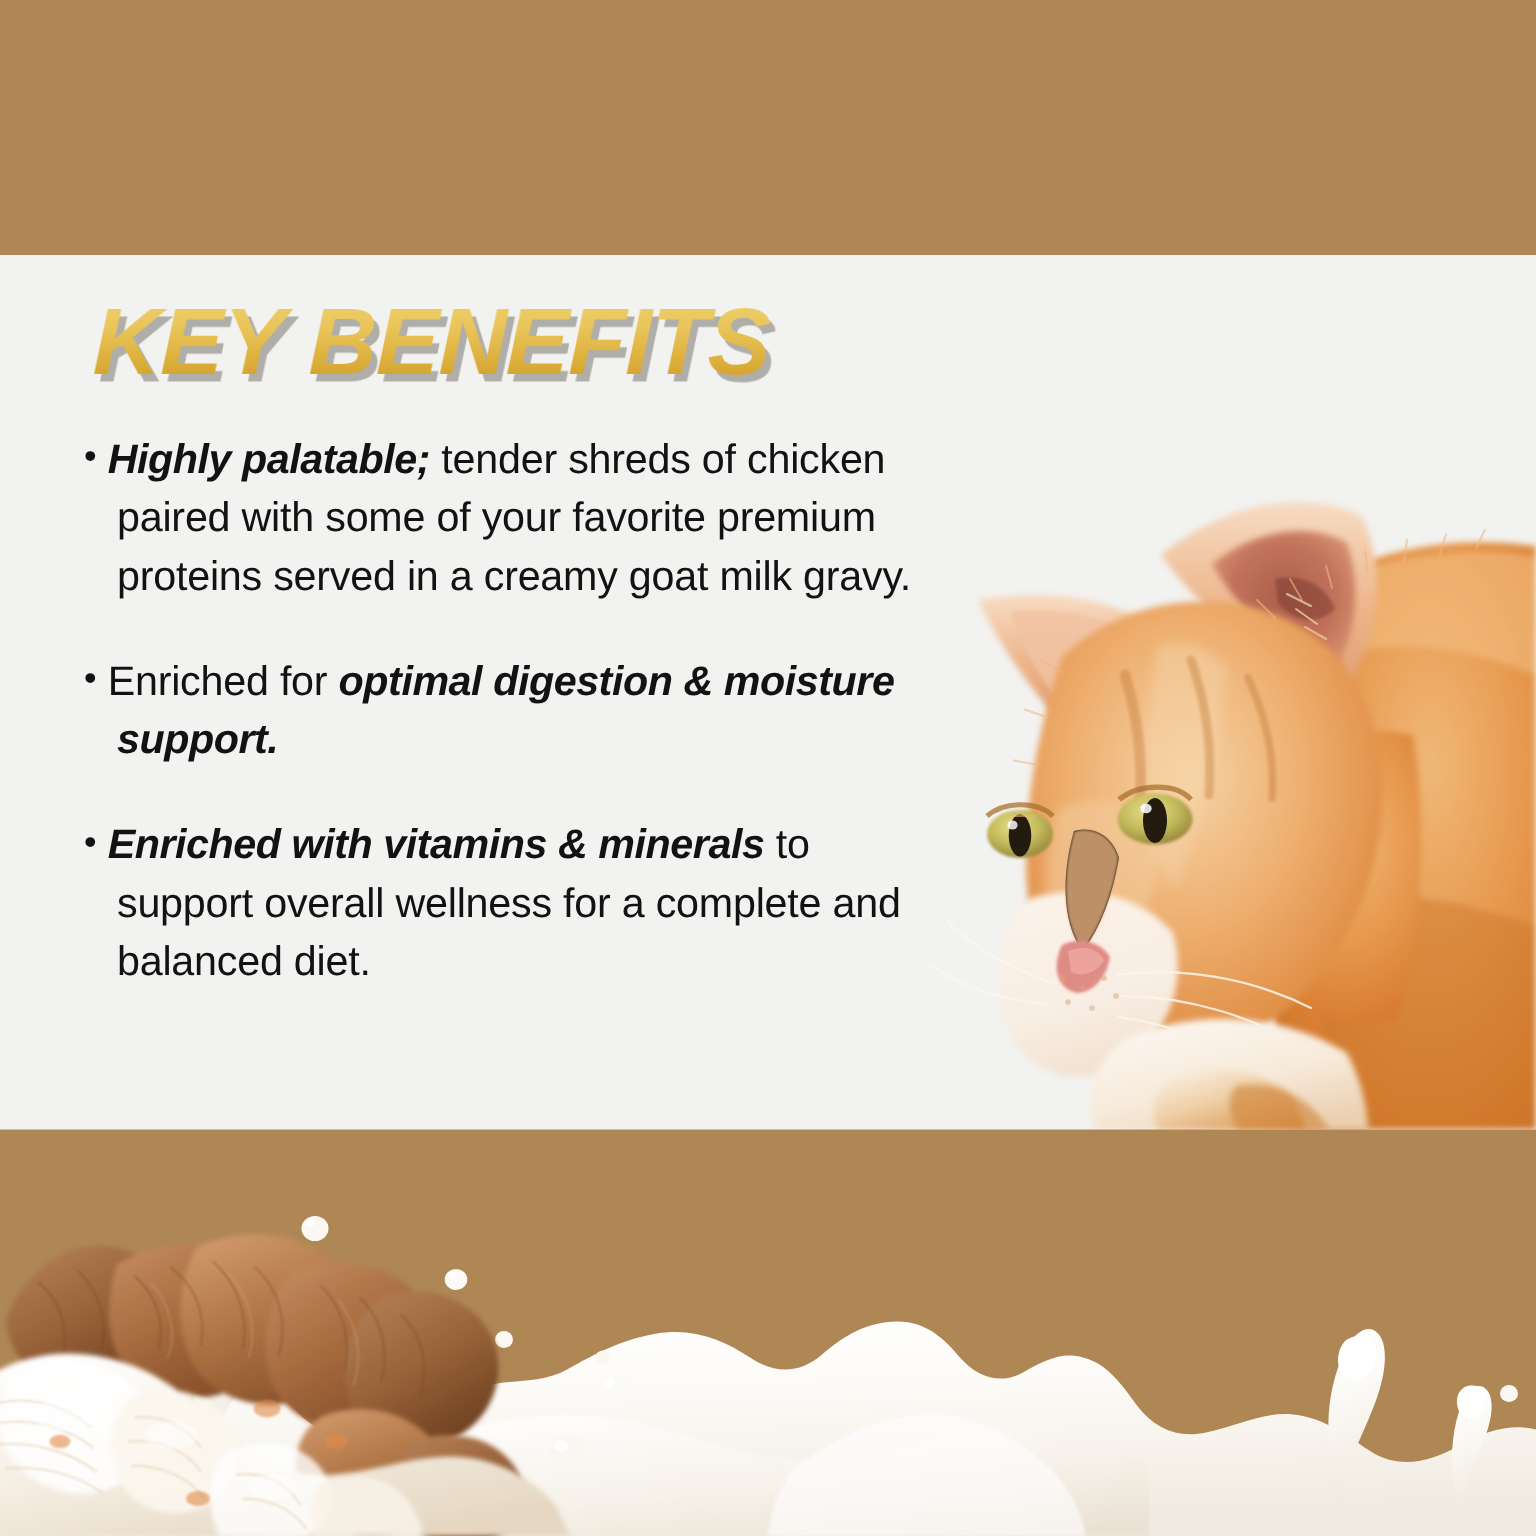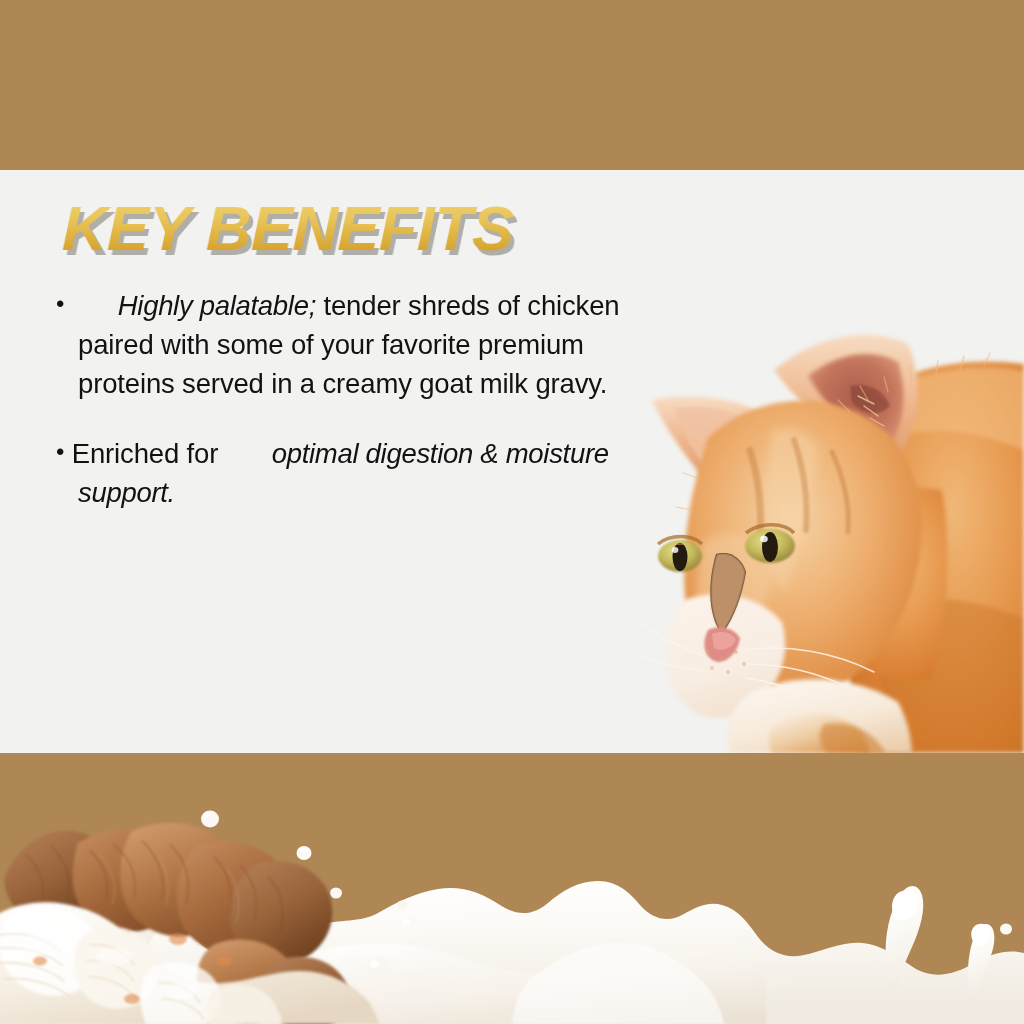--- a/index.html
+++ b/index.html
@@ -54,21 +54,21 @@
     position:relative;
     font-size:27.5px;
     line-height:39px;
     letter-spacing:-0.15px;
     margin-bottom:31px;
     padding-left:22px;
     text-indent:-22px;
   }
   .bullet:last-child { margin-bottom:0; }
   .dot { font-size:24px; line-height:0; vertical-align:0.12em; }
-  .b { font-weight:normal; font-style:italic; letter-spacing:-0.3px;margin-left:46px; }
+  .b { font-weight:bold; font-style:italic; letter-spacing:-0.3px; }
   .r { font-weight:400; }
 
   
   .cat { position:absolute; left:612px; top:300px; width:412px; height:453px; }
   .cat svg { display:block; }
 
   
   .bowl { position:absolute; left:-18px; top:40px; width:420px; height:231px; }
   .splash { position:absolute; left:0; top:0; width:1024px; height:271px; }
   .bowl svg, .splash svg { display:block; }
@@ -260,20 +260,24 @@
     <div class="bullet">
       <span class="dot">•</span>
       <span class="b">Highly palatable;</span><span class="r"> tender shreds of chicken paired with some of your favorite premium proteins served in a creamy goat milk gravy.</span>
     </div>
 
     <div class="bullet">
       <span class="dot">•</span>
       <span class="r">Enriched for </span><span class="b">optimal digestion &amp; moisture support.</span>
     </div>
 
+    <div class="bullet">
+      <span class="dot">•</span>
+      <span class="b">Enriched with vitamins &amp; minerals</span><span class="r"> to support overall wellness for a complete and balanced diet.</span>
+    </div>
 
   </div>
 
   <div class="band-bottom">
 
     <div class="splash">
       <svg viewBox="0 0 1024 271" width="1024" height="271" xmlns="http://www.w3.org/2000/svg">
         <defs>
           <linearGradient id="milkG" x1="0" y1="0" x2="0.15" y2="1">
             <stop offset="0%" stop-color="#FFFFFF"></stop>

